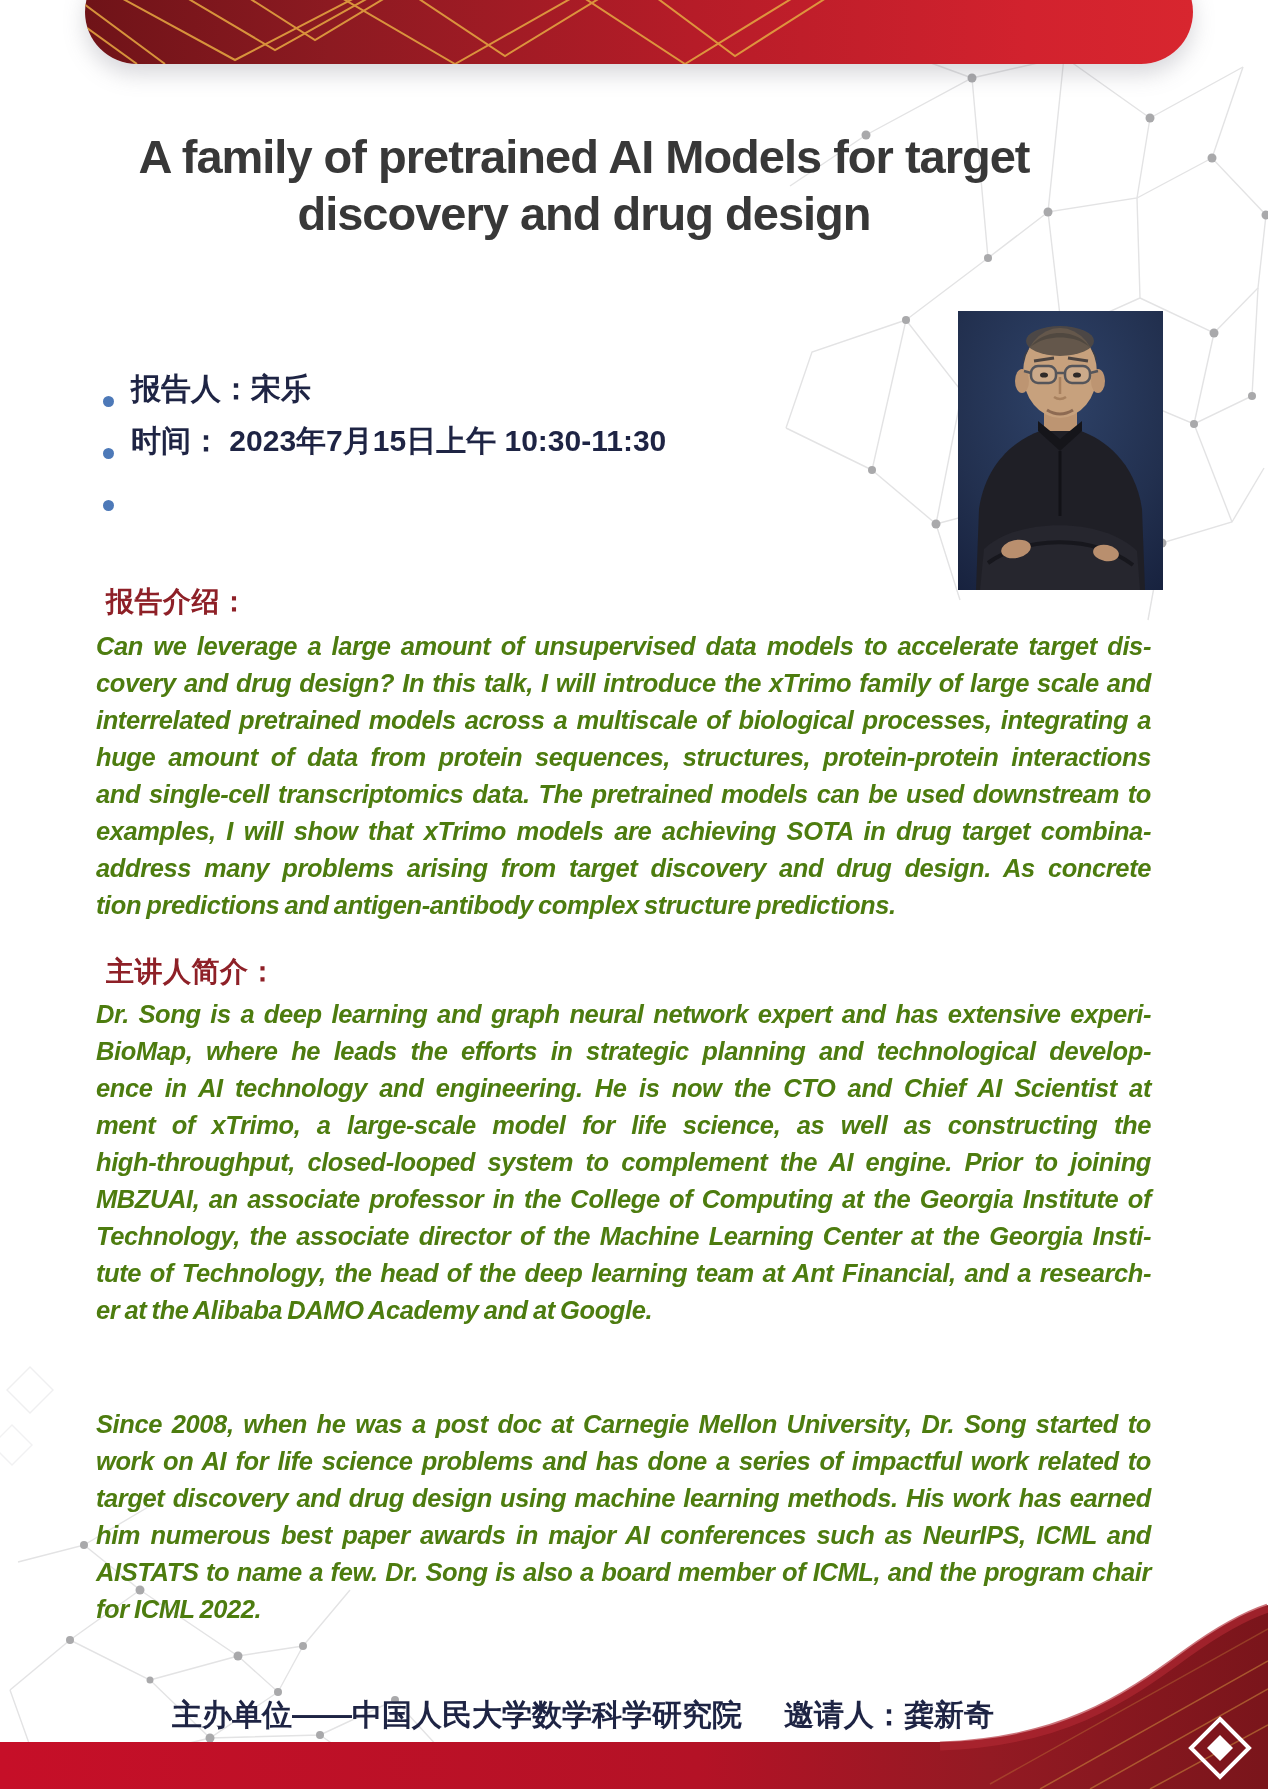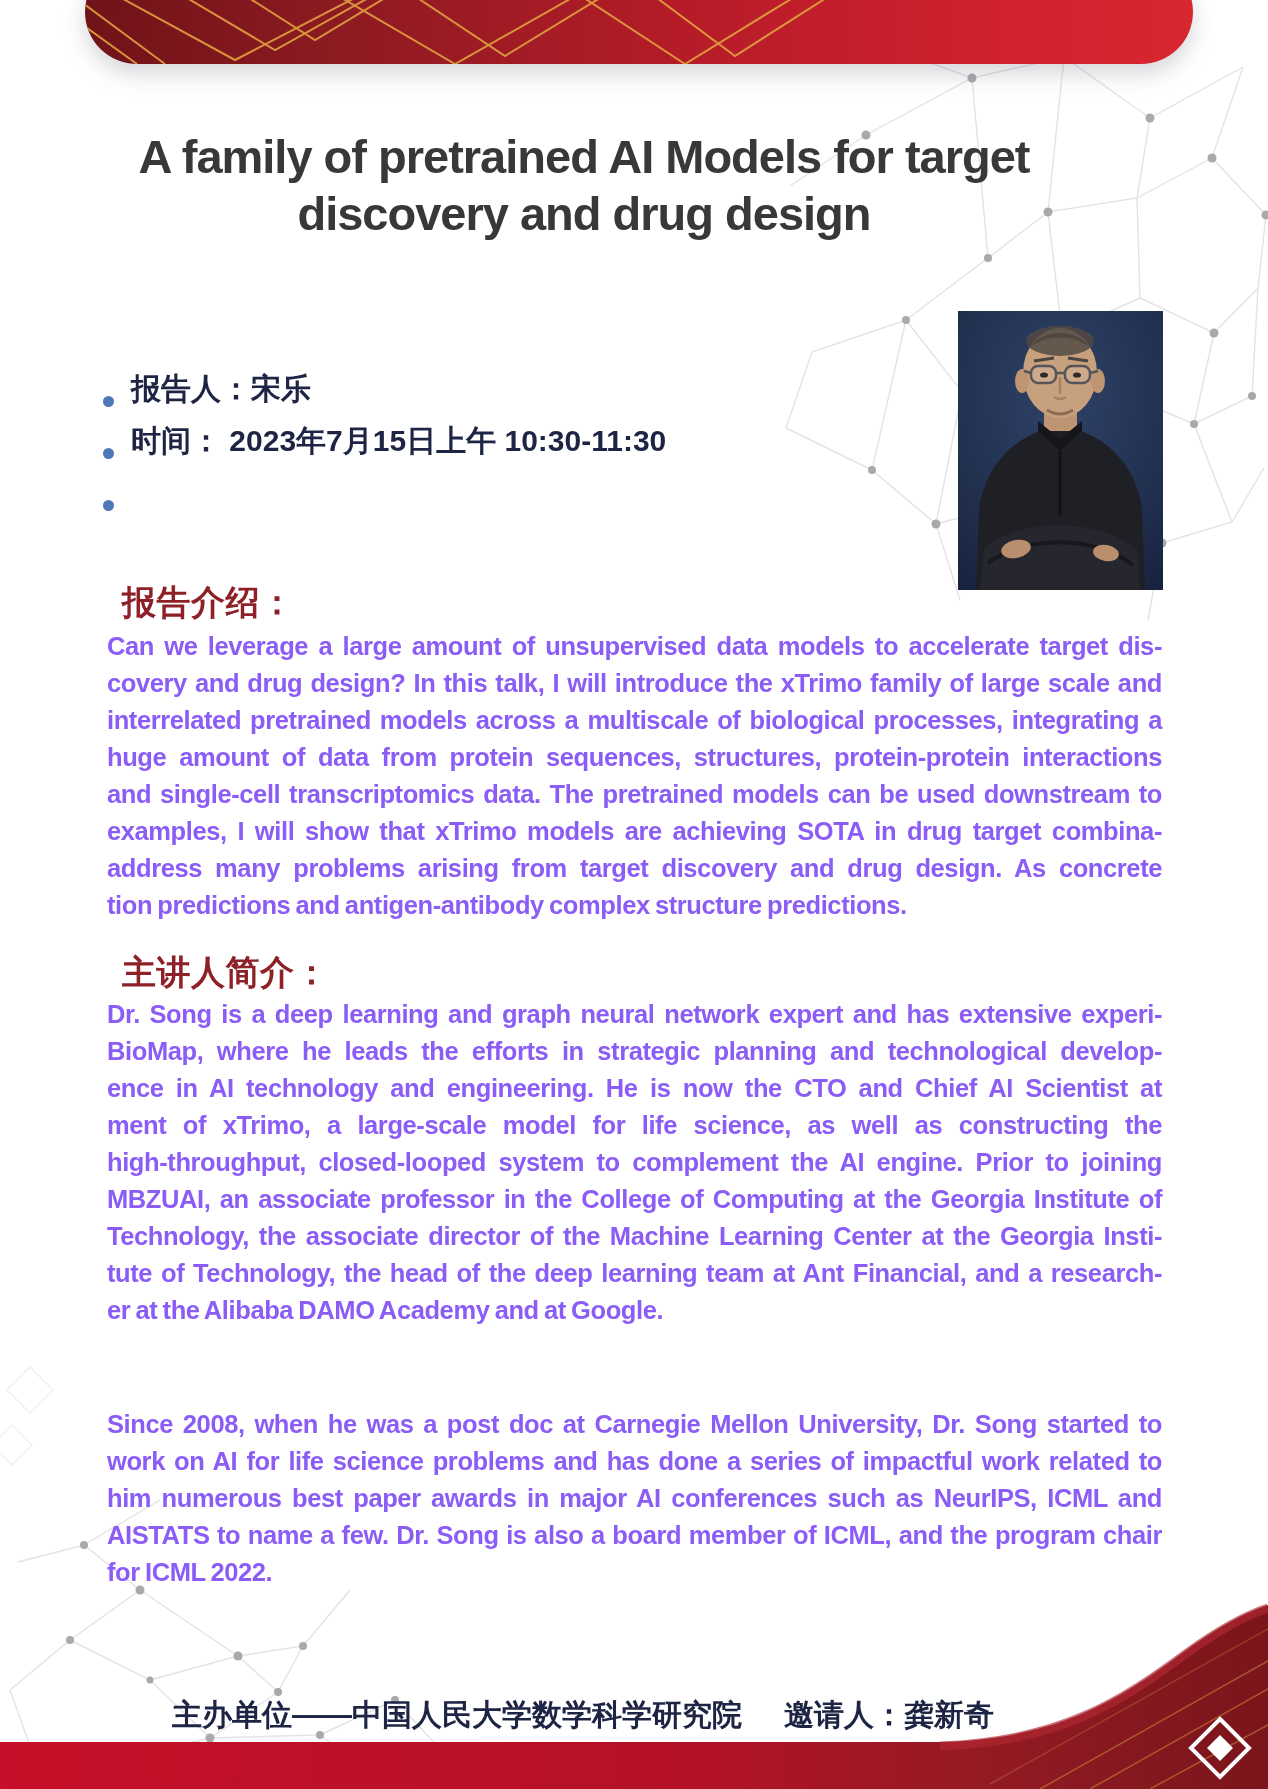--- a/index.html
+++ b/index.html
@@ -32,29 +32,29 @@
   .details{position:absolute; left:103px; top:370px; z-index:4;}
   .detail-row{display:flex; align-items:flex-end; height:37px; margin-bottom:15px;}
   .dot{width:11px; height:11px; border-radius:50%; background:#4d79b8; margin-right:17px; flex:0 0 auto;}
   .detail-text{color:#1e2444; font-weight:700; font-size:30px; line-height:37px; white-space:nowrap;}
 
   
   .photo{position:absolute; left:958px; top:311px; width:205px; height:279px; z-index:4;}
 
   
   .sec-heading{
-    position:absolute; left:122px; z-index:4;
-    color:#8e2027; font-weight:700; font-size:34px; line-height:40px; letter-spacing:.5px;
+    position:absolute; left:106px; z-index:4;
+    color:#8e2027; font-weight:700; font-size:28px; line-height:40px; letter-spacing:.5px;
     white-space:nowrap;
   }
   .h-abstract{top:582px;}
   .h-bio{top:952px;}
 
   
-  .para{position:absolute; left:107px; width:1055px; z-index:4; color:#8b5cf6;}
+  .para{position:absolute; left:96px; width:1055px; z-index:4; color:#4d7c0f;font-style:italic;}
   .p-abstract{top:628px;}
   .p-bio1{top:996px;}
   .p-bio2{top:1406px;}
   .line{
     height:37px; line-height:37px; font-size:25.5px; font-weight:700;
     letter-spacing:-.4px; word-spacing:-1.5px;
     text-align:justify; text-align-last:justify; white-space:nowrap;
   }
   .line.last{text-align-last:left;}
 
@@ -252,20 +252,21 @@
     <div class="line">ment of xTrimo, a large-scale model for life science, as well as constructing the</div>
     <div class="line">high-throughput, closed-looped system to complement the AI engine. Prior to joining</div>
     <div class="line">MBZUAI, an associate professor in the College of Computing at the Georgia Institute of</div>
     <div class="line">Technology, the associate director of the Machine Learning Center at the Georgia Insti-</div>
     <div class="line">tute of Technology, the head of the deep learning team at Ant Financial, and a research-</div>
     <div class="line last">er at the Alibaba DAMO Academy and at Google.</div>
   </div>
   <div class="para p-bio2">
     <div class="line">Since 2008, when he was a post doc at Carnegie Mellon University, Dr. Song started to</div>
     <div class="line">work on AI for life science problems and has done a series of impactful work related to</div>
+    <div class="line">target discovery and drug design using machine learning methods. His work has earned</div>
     <div class="line">him numerous best paper awards in major AI conferences such as NeurIPS, ICML and</div>
     <div class="line">AISTATS to name a few. Dr. Song is also a board member of ICML, and the program chair</div>
     <div class="line last">for ICML 2022.</div>
   </div>
 
   <div class="footer-line">
     <span>主办单位——中国人民大学数学科学研究院</span>
     <span class="gap"></span>
     <span>邀请人：龚新奇</span>
   </div>

